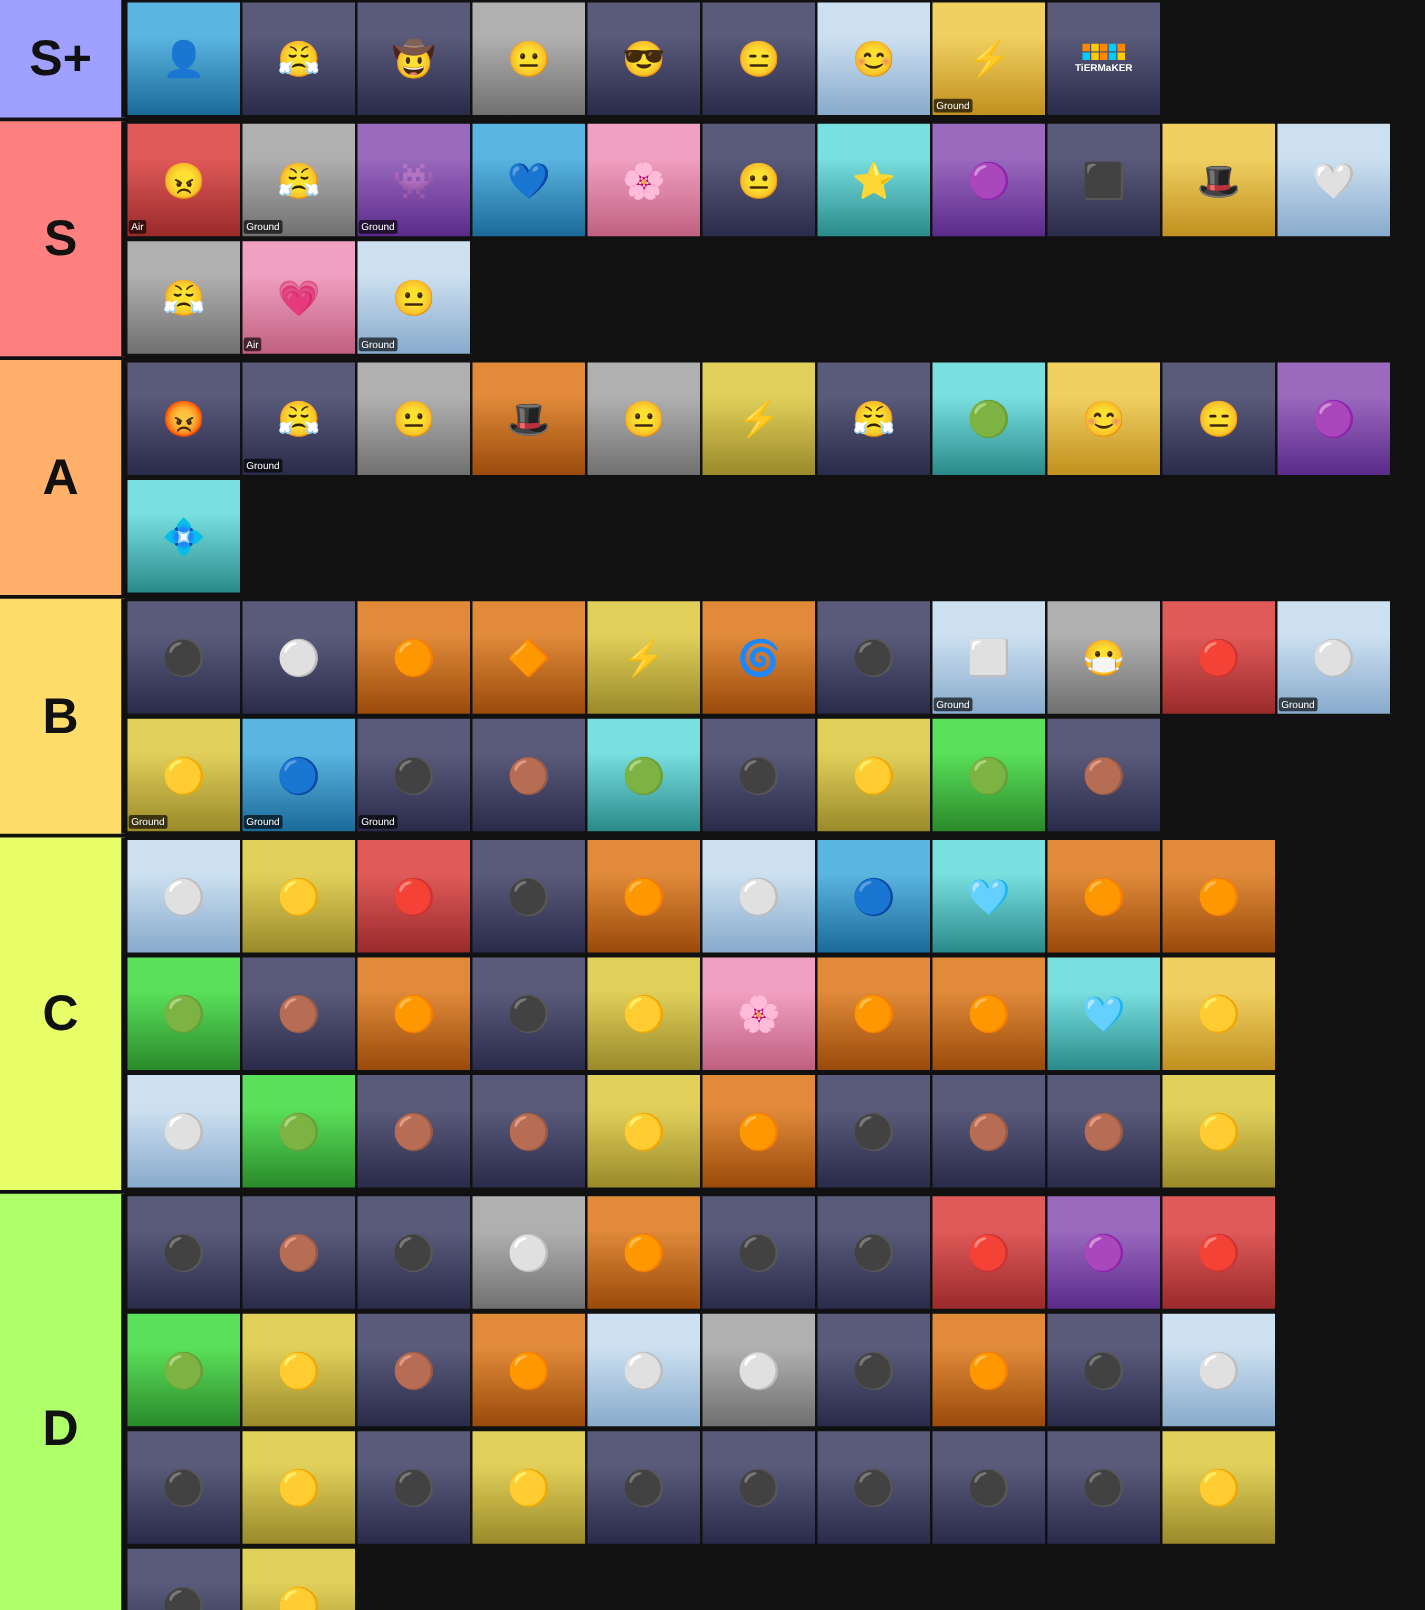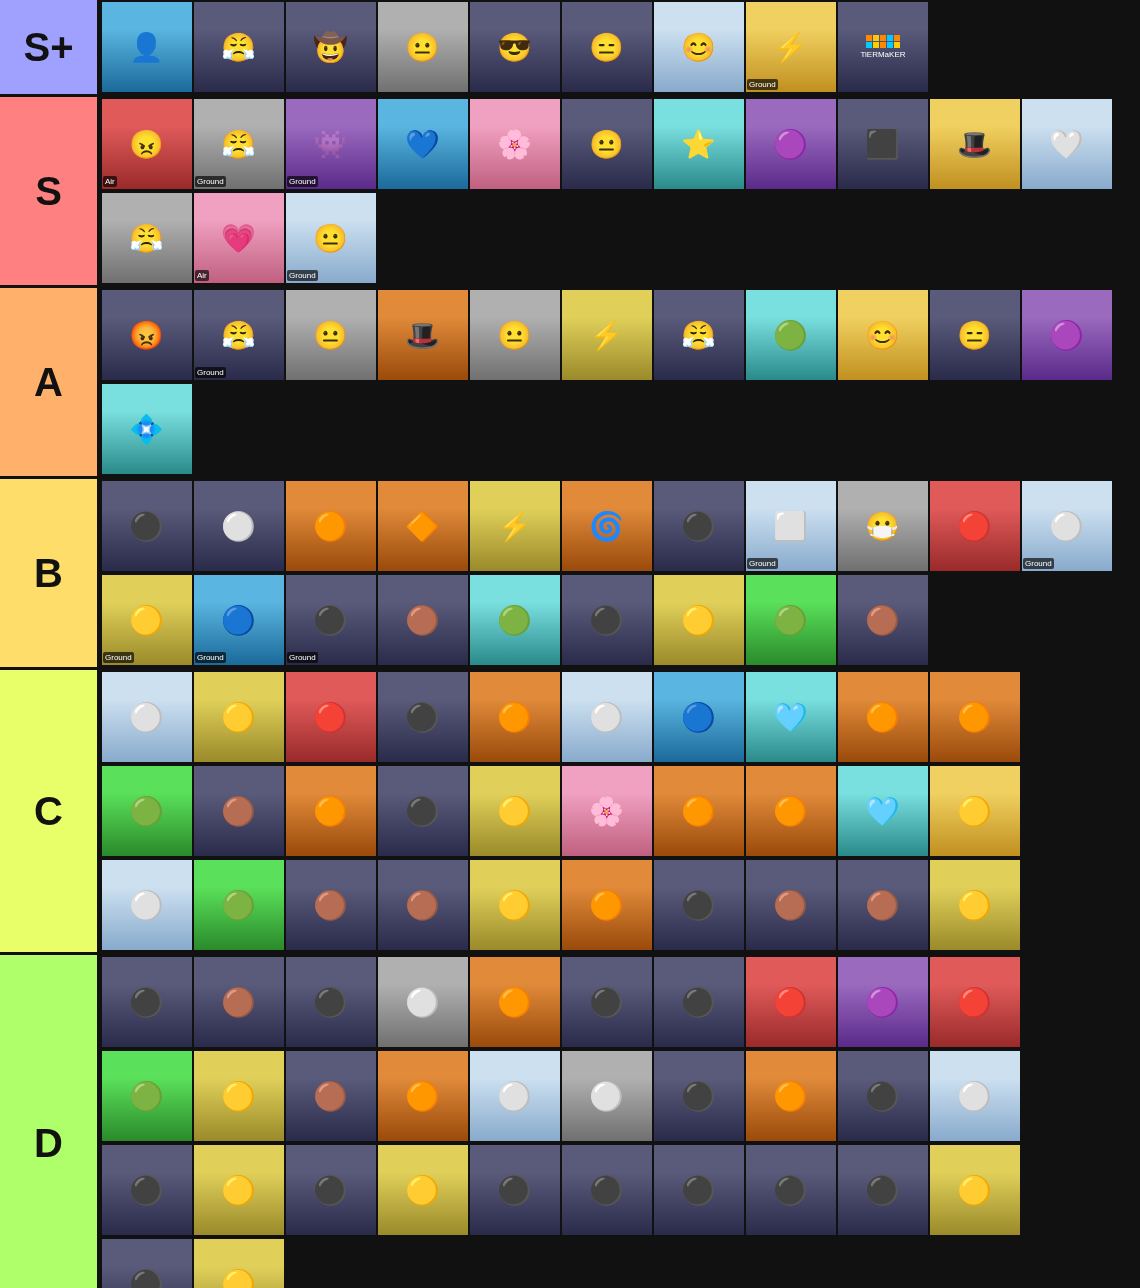--- a/index.html
+++ b/index.html
@@ -127,21 +127,21 @@
               <div style="width:6px;height:6px;background:#ffcc00;"></div>
               <div style="width:6px;height:6px;background:#ff8800;"></div>
               <div style="width:6px;height:6px;background:#00ccff;"></div>
               <div style="width:6px;height:6px;background:#ff8800;"></div>
               <div style="width:6px;height:6px;background:#00ccff;"></div>
               <div style="width:6px;height:6px;background:#ffcc00;"></div>
               <div style="width:6px;height:6px;background:#ff8800;"></div>
               <div style="width:6px;height:6px;background:#00ccff;"></div>
               <div style="width:6px;height:6px;background:#ffcc00;"></div>
             </div>
-            <span style="color:#fff;font-size:8px;font-weight:normal;">TiERMaKER</span>
+            <span style="color:#fff;font-size:8px;font-weight:bold;">TiERMaKER</span>
           </div>
         </div>
       </div>
     </div>
   </div>
 
   <div class="full-tier">
     <div class="tier-label-cell" style="background:#ff8080;">
       <span>S</span>
     </div>

